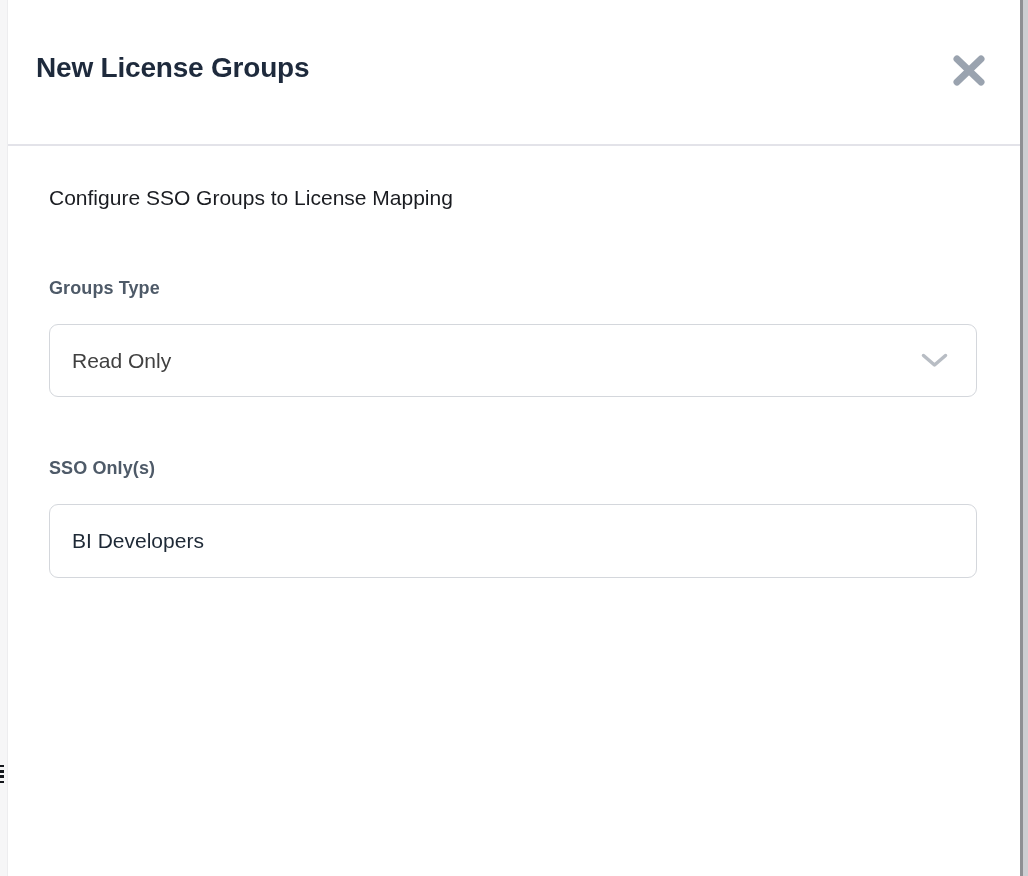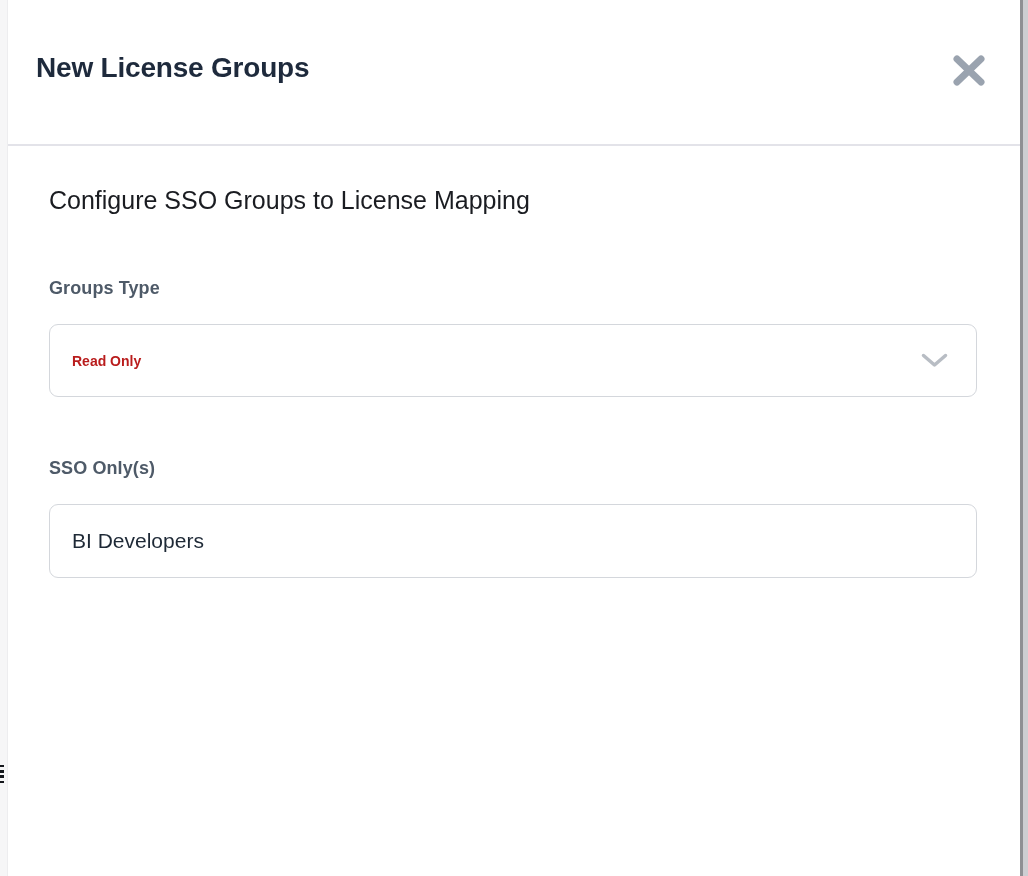--- a/index.html
+++ b/index.html
@@ -43,38 +43,38 @@
   .close-btn svg { display: block; }
   .header-divider {
     position: absolute; left: 0; top: 144px; width: 1012px; height: 2px;
     background: #e3e3e9; border: none;
   }
 
   .modal-body { position: absolute; left: 0; top: 146px; width: 100%; height: 730px; }
 
   .subheading {
     position: absolute; left: 41px; top: 40px;
-    font-size: 25px; color: #1a1c21;
+    font-size: 21px; color: #1a1c21;
   }
 
   .field-label {
     position: absolute; left: 41px;
     font-size: 18px; font-weight: 700; color: #4e5a68; letter-spacing: 0.1px;
     display: block;
   }
   .label-license { top: 132px; }
   .label-sso { top: 312px; }
 
   .select-box {
     position: absolute; left: 41px; top: 178px; width: 928px; height: 73px;
     border: 1px solid #d4d7dc; border-radius: 9px; background: #ffffff;
     display: flex; align-items: center; justify-content: space-between;
     padding: 0 28px 0 22px; cursor: pointer;
   }
-  .select-value { font-size: 14px; color: #b91c1c; font-weight: bold; }
+  .select-value { font-size: 21px; color: #404040; }
   .select-box svg { display: block; flex: none; }
 
   .text-input {
     position: absolute; left: 41px; top: 358px; width: 928px; height: 74px;
     border: 1px solid #d4d7dc; border-radius: 9px; background: #ffffff;
     padding: 17px 22px; font-size: 21px; color: #1e2936;
     font-family: "Liberation Sans", "DejaVu Sans", sans-serif;
     outline: none;
   }
 

